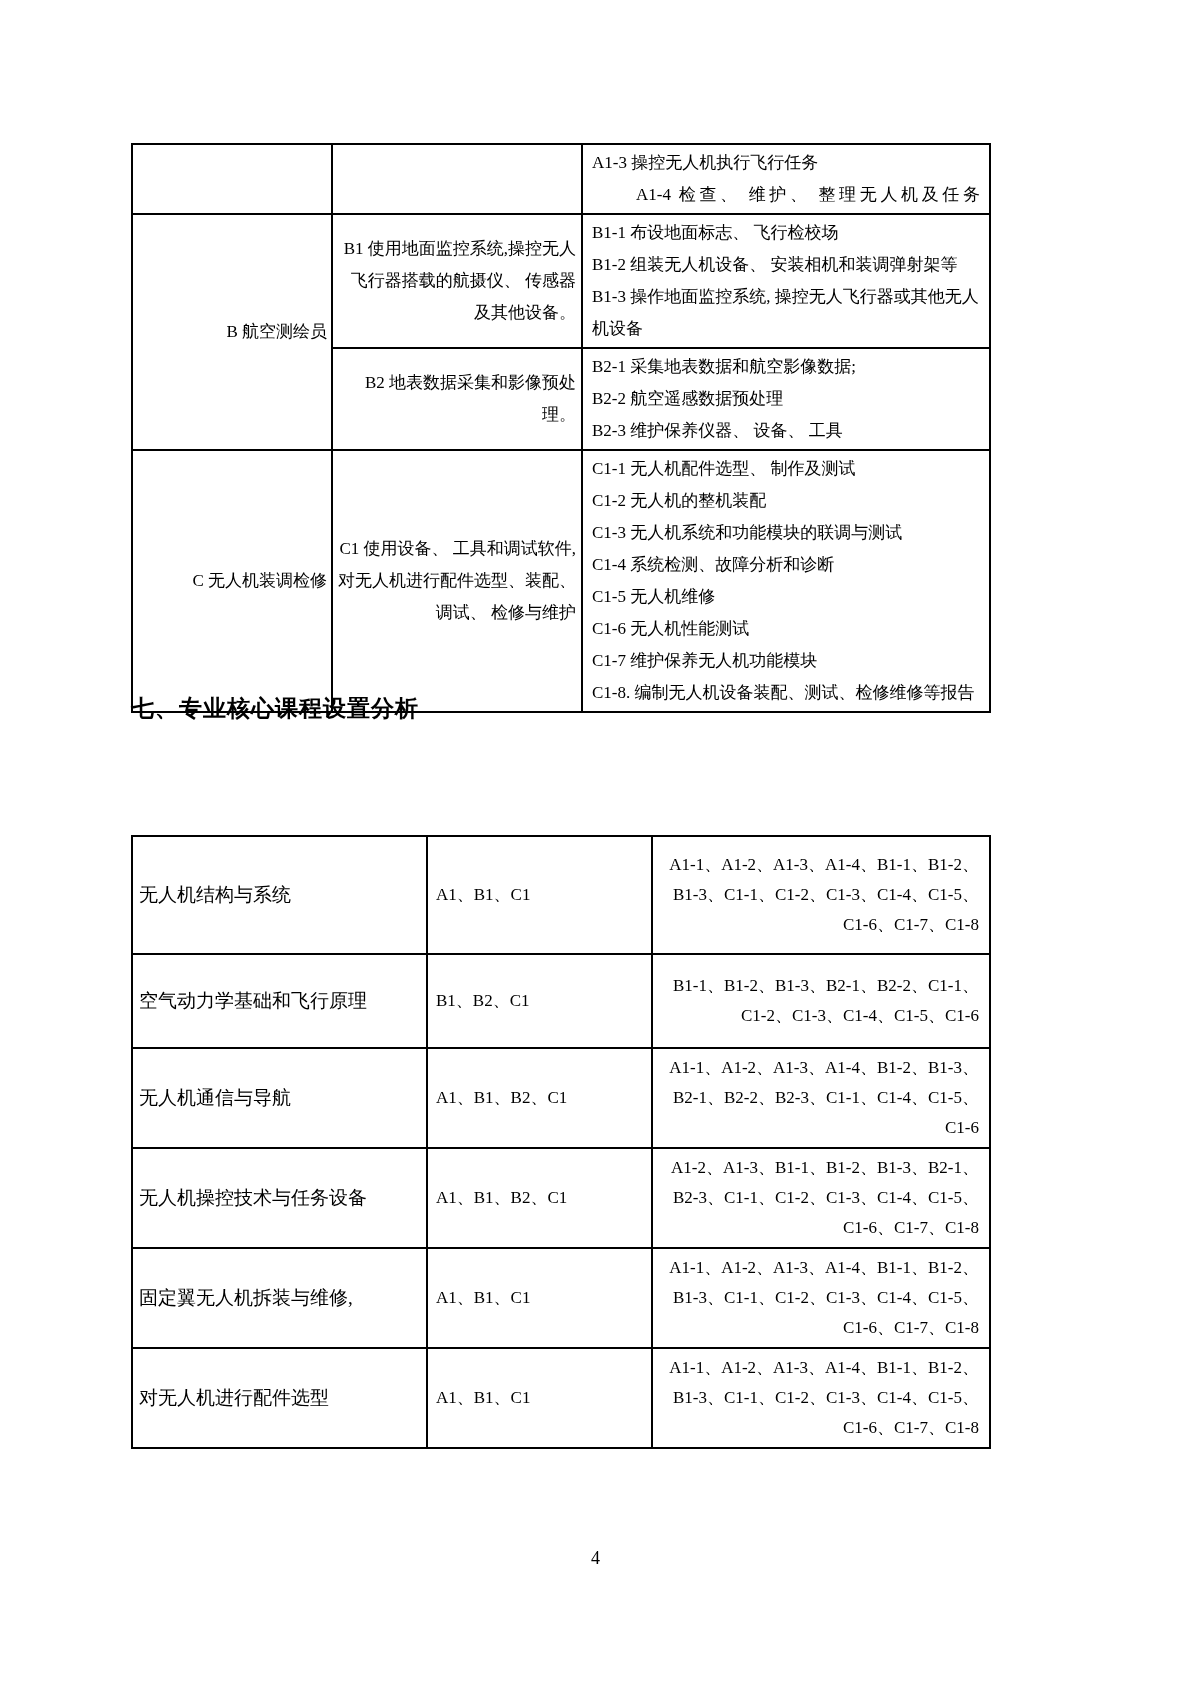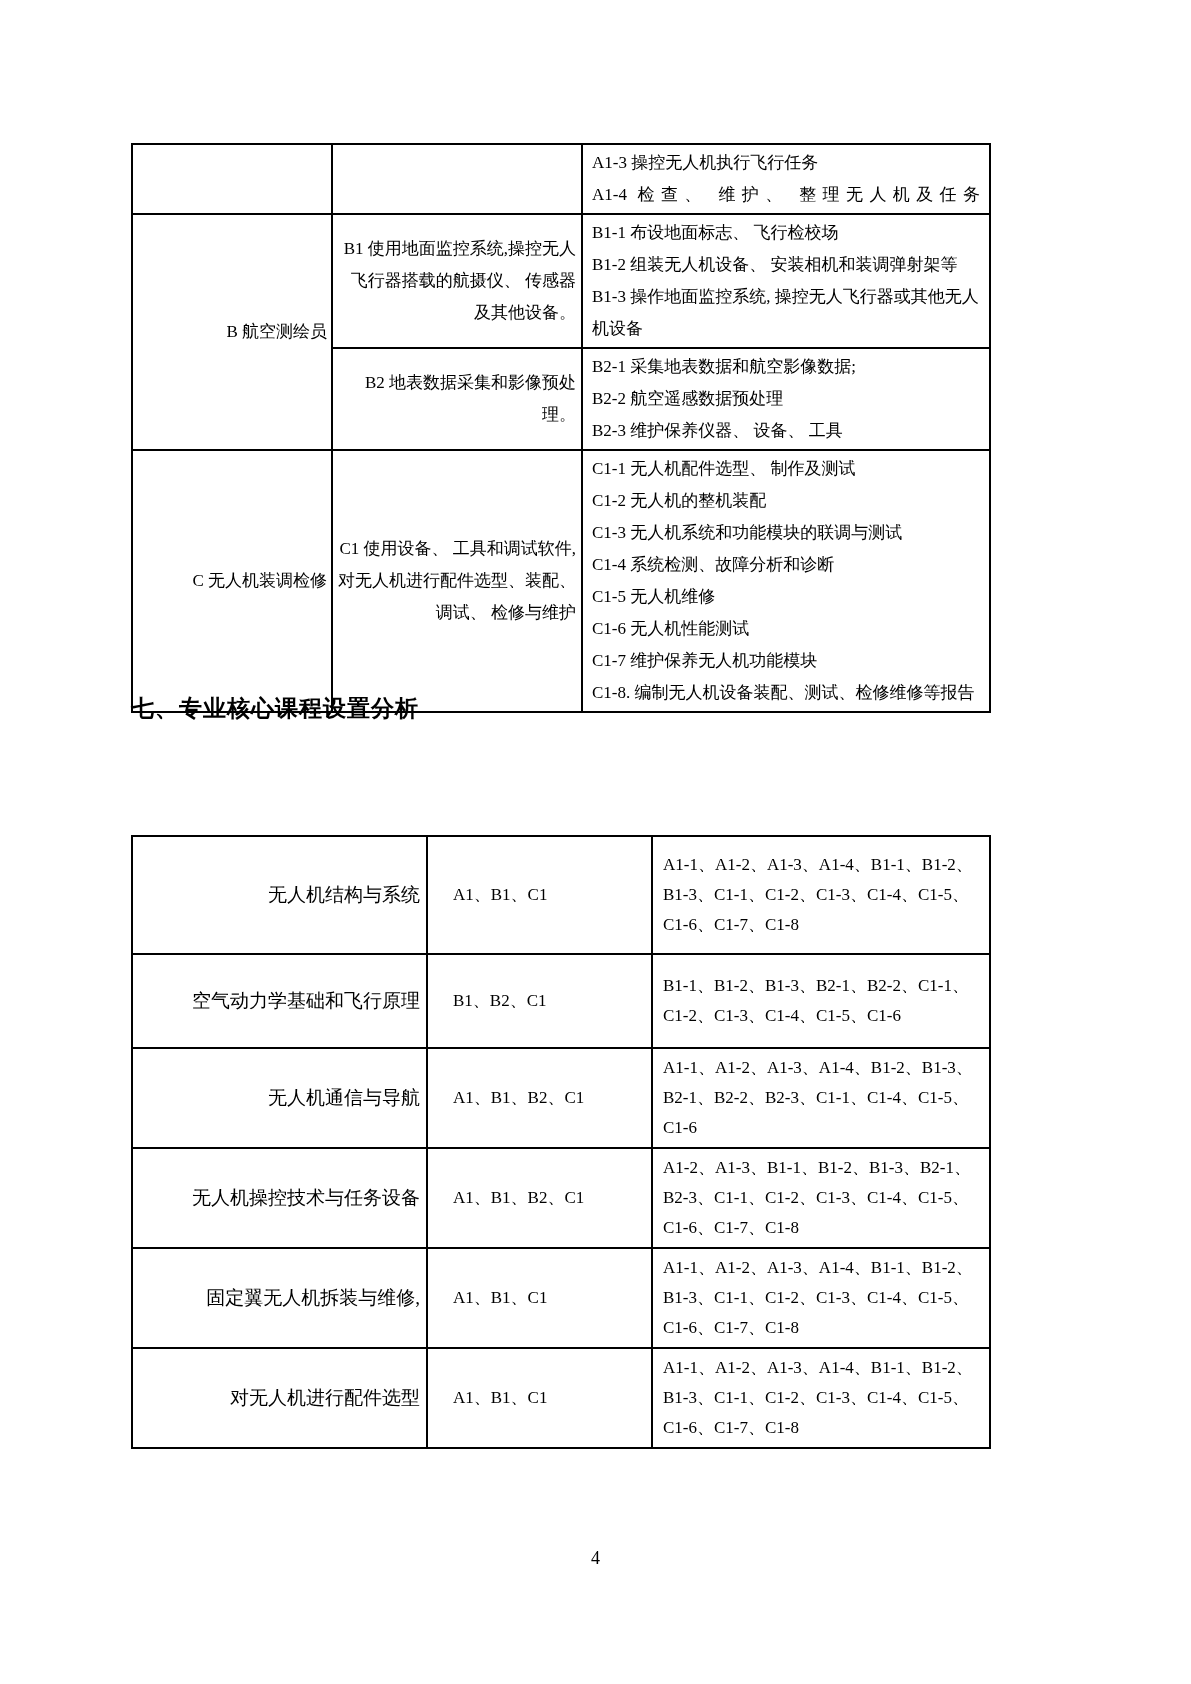--- a/index.html
+++ b/index.html
@@ -14,42 +14,42 @@
   
   .job-table { top:143px; width:858px; font-size:17px; line-height:32px; }
   .job-table .c-role { text-align:right; padding:2px 4px; }
   .job-table .c-task { padding:2px 5px; text-align:right; }
   .job-table .c-abil { padding:2px 9px; text-align:left; }
   .job-table tr.r0 { height:65px; }
   .job-table tr.r1 { height:130px; }
   .job-table tr.r2 { height:95px; }
   .job-table tr.r3 { height:260px; }
   
-  .abil-a .line:nth-child(2) { text-align:justify; text-align-last:justify; }
+  .abil-a .line:nth-child(2) { text-align:justify; text-align-last:justify;margin-left:44px; }
 
   
   .heading {
     position:absolute; left:131px; top:688px;
     font-family:"Liberation Sans", sans-serif; font-weight:bold;
     font-size:23px; line-height:40px; letter-spacing:1px;
   }
 
   
   .course-table { top:835px; width:858px; font-size:19px; line-height:30px; }
   .course-table th { font-size:19px; font-weight:bold; text-align:center; }
   .course-table tr.hrow { height:50px; }
   .course-table tr.cr1 { height:118px; }
   .course-table tr.cr2 { height:94px; }
   .course-table tr.cr3 { height:96px; }
   .course-table tr.cr4 { height:98px; }
   .course-table tr.cr5 { height:100px; }
   .course-table tr.cr6 { height:100px; }
-  .course-table .c-course { text-align:right; padding:8px 6px; }
-  .course-table .c-tasks  { text-align:left; padding:2px 25px; font-size:17px; }
-  .course-table .c-codes  { text-align:left; padding:4px 10px; font-size:17px; line-height:30px; }
+  .course-table .c-course { text-align:left; padding:8px 6px; }
+  .course-table .c-tasks  { text-align:left; padding:2px 8px; font-size:17px; }
+  .course-table .c-codes  { text-align:right; padding:4px 10px; font-size:17px; line-height:30px; }
   .code { white-space:nowrap; }
 
   .pageno {
     position:absolute; top:1548px; left:0; width:1191px;
     text-align:center; font-size:18px;
   }
 </style>
 </head>
 <body>
 

